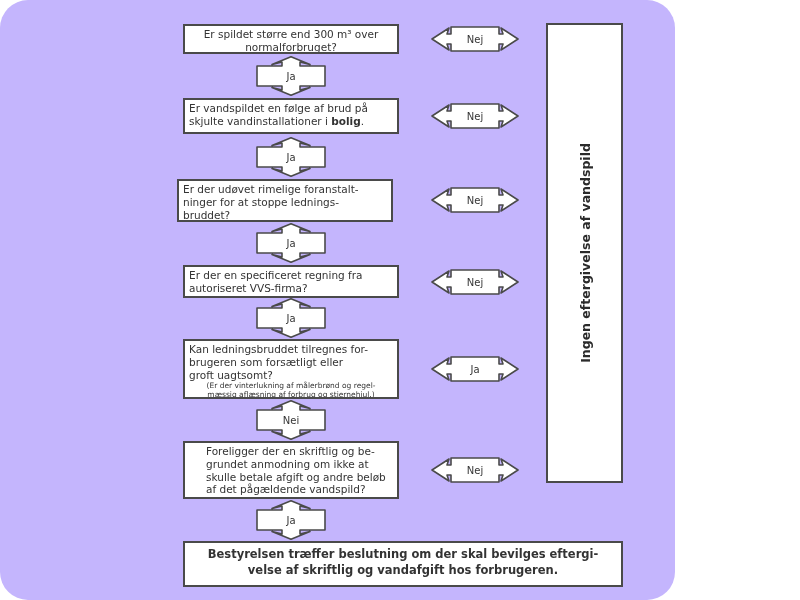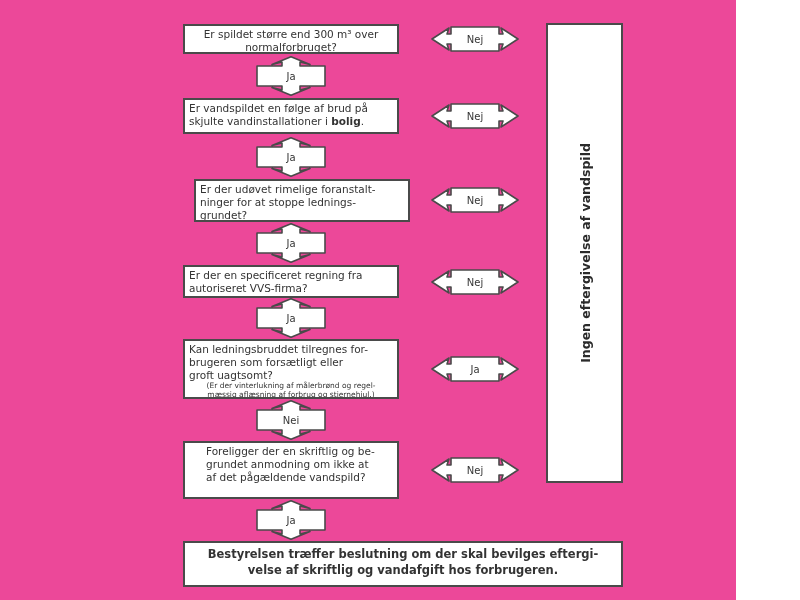--- a/index.html
+++ b/index.html
@@ -1,19 +1,20 @@
 <!DOCTYPE html>
 <html><head>
 <meta charset="utf-8">
 <style>
   html,body { margin:0; padding:0; background:#ffffff; }
   .stage {
-    position:relative; width:736px; height:600px; background:#ec4899;
+    position:relative; width:675px; height:600px; background:#c4b5fd;
     font-family:"DejaVu Sans","Liberation Sans",sans-serif; color:#333333;
     overflow:hidden;
+    border-radius:28px;
   }
   .qbox {
     position:absolute; box-sizing:border-box; background:#ffffff;
     border:2px solid #4a4a4a; font-size:10.5px; line-height:1.22;
     padding:2px 4px; overflow:hidden;
   }
   .qbox .ln { white-space:nowrap; }
   .center { text-align:center; }
   .bold { font-weight:bold; }
   .smallnote { font-size:7.5px; line-height:1.2; text-align:center; white-space:nowrap; }
@@ -56,42 +57,43 @@
   <div class="qbox center" style="left:183px;top:24px;width:216px;height:30px;">
     <div class="ln">Er spildet større end 300 m³ over</div>
     <div class="ln">normalforbruget?</div>
   </div>
 
   <div class="qbox" style="left:183px;top:98px;width:216px;height:36px;">
     <div class="ln">Er vandspildet en følge af brud på</div>
     <div class="ln"><span>skjulte vandinstallationer i </span><span class="bold">bolig</span><span>.</span></div>
   </div>
 
-  <div class="qbox" style="left:194px;top:179px;width:216px;height:43px;">
+  <div class="qbox" style="left:177px;top:179px;width:216px;height:43px;">
     <div class="ln">Er der udøvet rimelige foranstalt-</div>
     <div class="ln">ninger for at stoppe lednings-</div>
-    <div class="ln">grundet?</div>
+    <div class="ln">bruddet?</div>
   </div>
 
   <div class="qbox" style="left:183px;top:265px;width:216px;height:33px;">
     <div class="ln">Er der en specificeret regning fra</div>
     <div class="ln">autoriseret VVS-firma?</div>
   </div>
 
   <div class="qbox" style="left:183px;top:339px;width:216px;height:60px;">
     <div class="ln">Kan ledningsbruddet tilregnes for-</div>
     <div class="ln">brugeren som forsætligt eller</div>
     <div class="ln">groft uagtsomt?</div>
     <div class="smallnote">(Er der vinterlukning af målerbrønd og regel-</div>
     <div class="smallnote">mæssig aflæsning af forbrug og stjernehjul.)</div>
   </div>
 
   <div class="qbox" style="left:183px;top:441px;width:216px;height:58px;padding-left:21px;">
     <div class="ln">Foreligger der en skriftlig og be-</div>
     <div class="ln">grundet anmodning om ikke at</div>
+    <div class="ln">skulle betale afgift og andre beløb</div>
     <div class="ln">af det pågældende vandspild?</div>
   </div>
 
   <div class="vconn" style="left:255px;top:56px;">
     <svg width="72" height="40" viewBox="0 0 72 40">
         <path d="M 2 10 L 27 10 L 27 6 L 17 8.5 L 36 0.8 L 55 8.5 L 45 6 L 45 10 L 70 10 L 70 30 L 45 30 L 45 34 L 55 31.5 L 36 39.2 L 17 31.5 L 27 34 L 27 30 L 2 30 Z" fill="#ffffff" stroke="#4a4a4a" stroke-width="1.6" stroke-linejoin="round"></path>
       </svg>
     <span class="vlabel">Ja</span>
   </div>
   <div class="vconn" style="left:255px;top:137px;">

